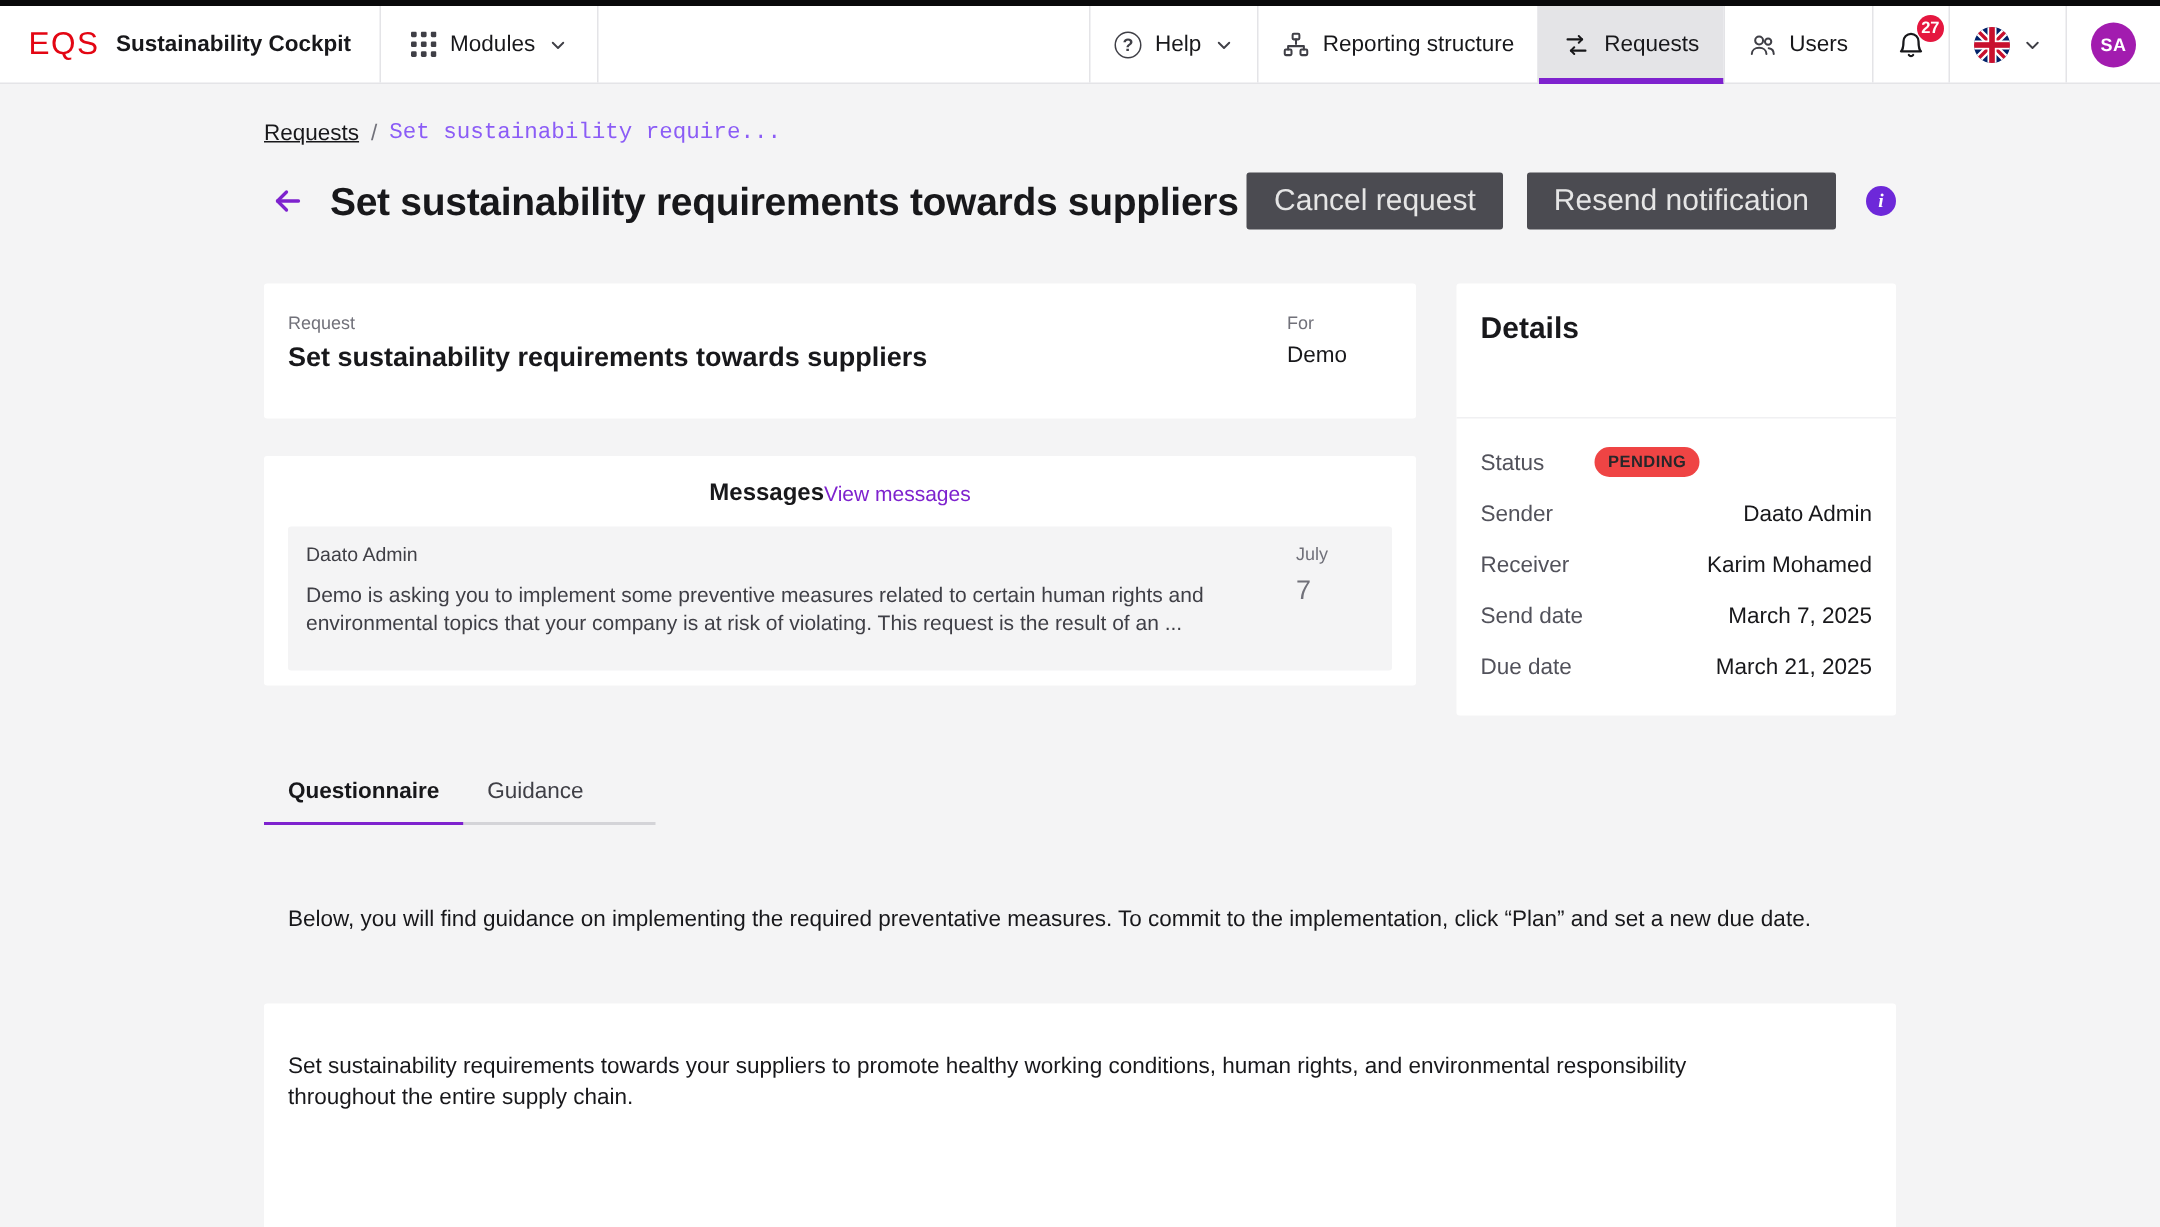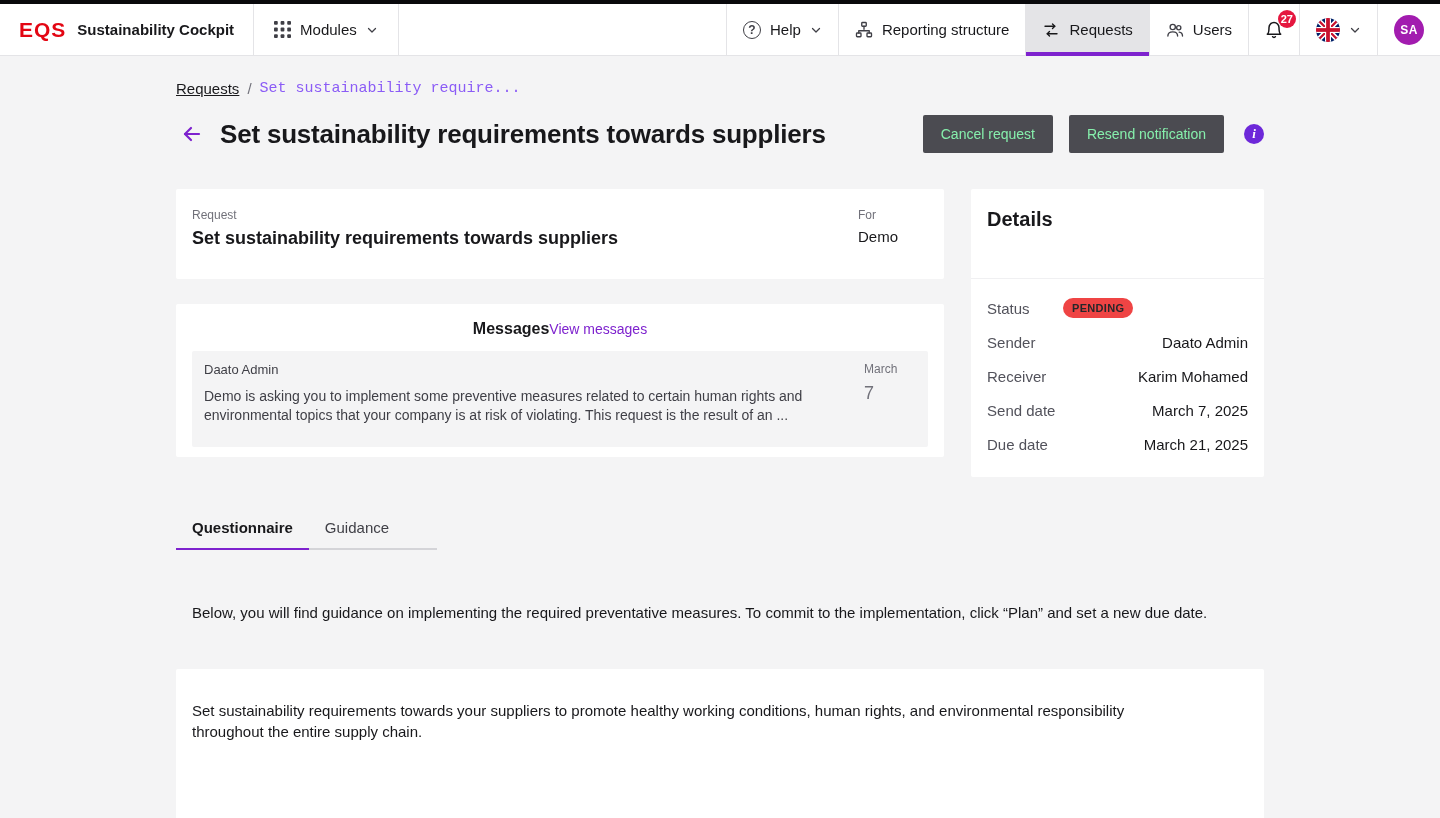--- a/index.html
+++ b/index.html
@@ -10,21 +10,21 @@
     font-family: "Liberation Sans", sans-serif;
   }
   .top-strip { height: 4px; background: #09090b; }
 
   
   .navbar {
     height: 52px; background: #fff; border-bottom: 1px solid #e4e4e7;
     display: flex; align-items: stretch;
   }
   .brand { display: flex; align-items: center; gap: 11px; padding: 0 19px; }
-  .logo { color: #e30613; font-weight: 700; font-size: 21px; letter-spacing: 1px; }
+  .logo { color: #e30613; font-weight: 400; font-size: 21px; letter-spacing: 1px; }
   .app-title { font-size: 15px; font-weight: 700; color: #18181b; }
   .nav-item {
     display: flex; align-items: center; gap: 9px; padding: 0 16px;
     font-size: 15px; color: #18181b; cursor: pointer; position: relative;
     border-left: 1px solid #e4e4e7; white-space: nowrap;
   }
   .nav-item.modules { border-right: 1px solid #e4e4e7; padding: 0 20px; }
   .nav-right { margin-left: auto; display: flex; align-items: stretch; }
   .nav-item.active { background: #e4e4e7; }
   .nav-item.active::after {
@@ -58,22 +58,22 @@
   .breadcrumb .current { color: #8b5cf6; font-family: Liberation Mono, monospace; }
 
   .title-row { display: flex; align-items: center; margin-top: 18px; }
   .back-btn { background: none; border: none; padding: 4px; cursor: pointer; display: flex; }
   .title-row h1 {
     margin: 0 0 0 12px; font-size: 26px; font-weight: 600; color: #18181b;
     letter-spacing: -0.2px;
   }
   .title-actions { margin-left: auto; display: flex; align-items: center; gap: 16px; }
   .dark-btn {
-    background: #4b4b51; color: #86efac; border: none; border-radius: 2px;
-    height: 38px; padding: 0 18px; font-size: 14px; font-weight: 500;
+    background: #4b4b51; color: #e5e5e5; border: none; border-radius: 2px;
+    height: 38px; padding: 0 18px; font-size: 20px; font-weight: 500;
     font-family: inherit; cursor: pointer;
   }
   .info-circle {
     width: 20px; height: 20px; border-radius: 50%; background: #6d28d9;
     color: #fff; display: flex; align-items: center; justify-content: center;
     font-size: 13px; font-weight: 700; font-style: italic; cursor: pointer;
     font-family: "Liberation Serif", serif; margin-left: 4px;
   }
 
   .grid { display: flex; gap: 27px; margin-top: 36px; align-items: flex-start; }
@@ -275,21 +275,21 @@
         <div class="messages-head">
           <span class="messages-title">Messages</span>
           <a class="view-link">View messages</a>
         </div>
         <div class="message-box">
           <div class="message-main">
             <div class="message-sender">Daato Admin</div>
             <div class="message-preview">Demo is asking you to implement some preventive measures related to certain human rights and environmental topics that your company is at risk of violating. This request is the result of an ...</div>
           </div>
           <div class="message-date">
-            <div class="month">March</div>
+            <div class="month">July</div>
             <div class="day">7</div>
           </div>
         </div>
       </section>
 
     </div>
 
     <aside class="card details-card">
       <div class="details-head">
         <div class="details-title">Details</div>

